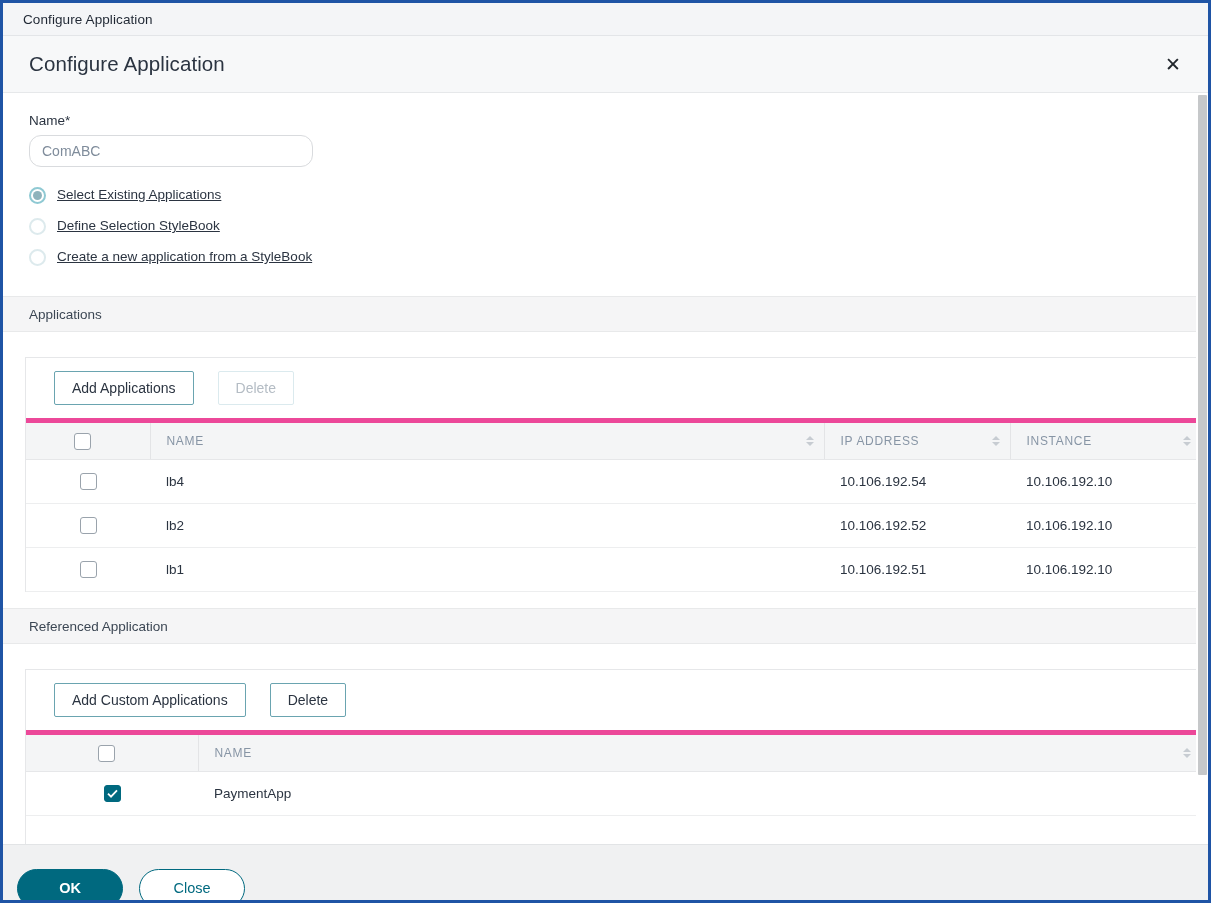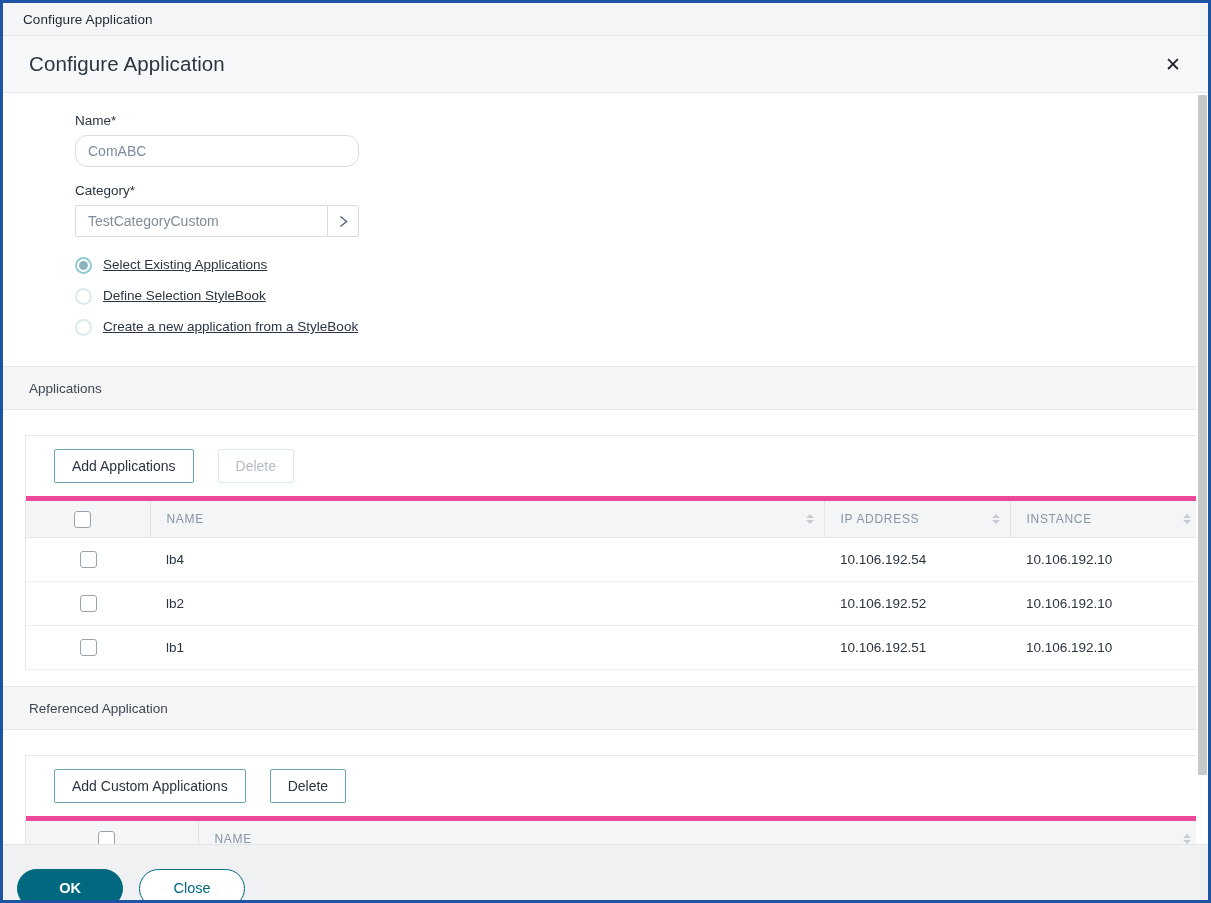--- a/index.html
+++ b/index.html
@@ -110,21 +110,20 @@
     right: 1px;
     width: 9px;
     height: 680px;
     background: #c6c8ca;
     border-radius: 1px;
   }
 
   
   .form-area {
     padding: 20px 0 0 26px;
-    margin-left: 46px;
   }
   .field-label {
     font-size: 13.5px;
     color: #2b3441;
     margin-bottom: 7px;
   }
   .text-input {
     width: 284px;
     height: 32px;
     box-sizing: border-box;
@@ -203,21 +202,21 @@
     background: #8fb3bc;
   }
   .radio-label {
     font-size: 13.5px;
     color: #2b3441;
   }
 
   
   .section-band {
     margin-top: 16px;
-    height: 44px;
+    height: 36px;
     background: #f5f5f6;
     border-top: 1px solid #e8e9ea;
     border-bottom: 1px solid #e8e9ea;
     display: flex;
     align-items: center;
     padding-left: 26px;
     box-sizing: border-box;
     font-size: 13.5px;
     color: #3c4754;
   }
@@ -406,31 +405,20 @@
     <div class="dialog-body">
       <div class="body-inner">
 
         <div class="form-area">
 
           <div class="field-block">
             <div class="field-label">Name*</div>
             <input class="text-input" type="text" value="ComABC" style="">
           </div>
 
-          <div class="field-block">
-            <div class="field-label">Category*</div>
-            <div class="select-wrap">
-              <div class="select-value">TestCategoryCustom</div>
-              <div class="select-caret">
-                <svg width="13" height="15" viewBox="0 0 13 15" aria-hidden="true">
-                  <polyline points="3.5,2.5 9.5,7.5 3.5,12.5" fill="none" stroke="#5d6b79" stroke-width="1.6"></polyline>
-                </svg>
-              </div>
-            </div>
-          </div>
 
           <div class="radio-group">
 
             <div class="radio-row checked">
               <span class="radio-mark"></span>
               <span class="radio-label">Select Existing Applications</span>
             </div>
 
             <div class="radio-row">
               <span class="radio-mark"></span>

